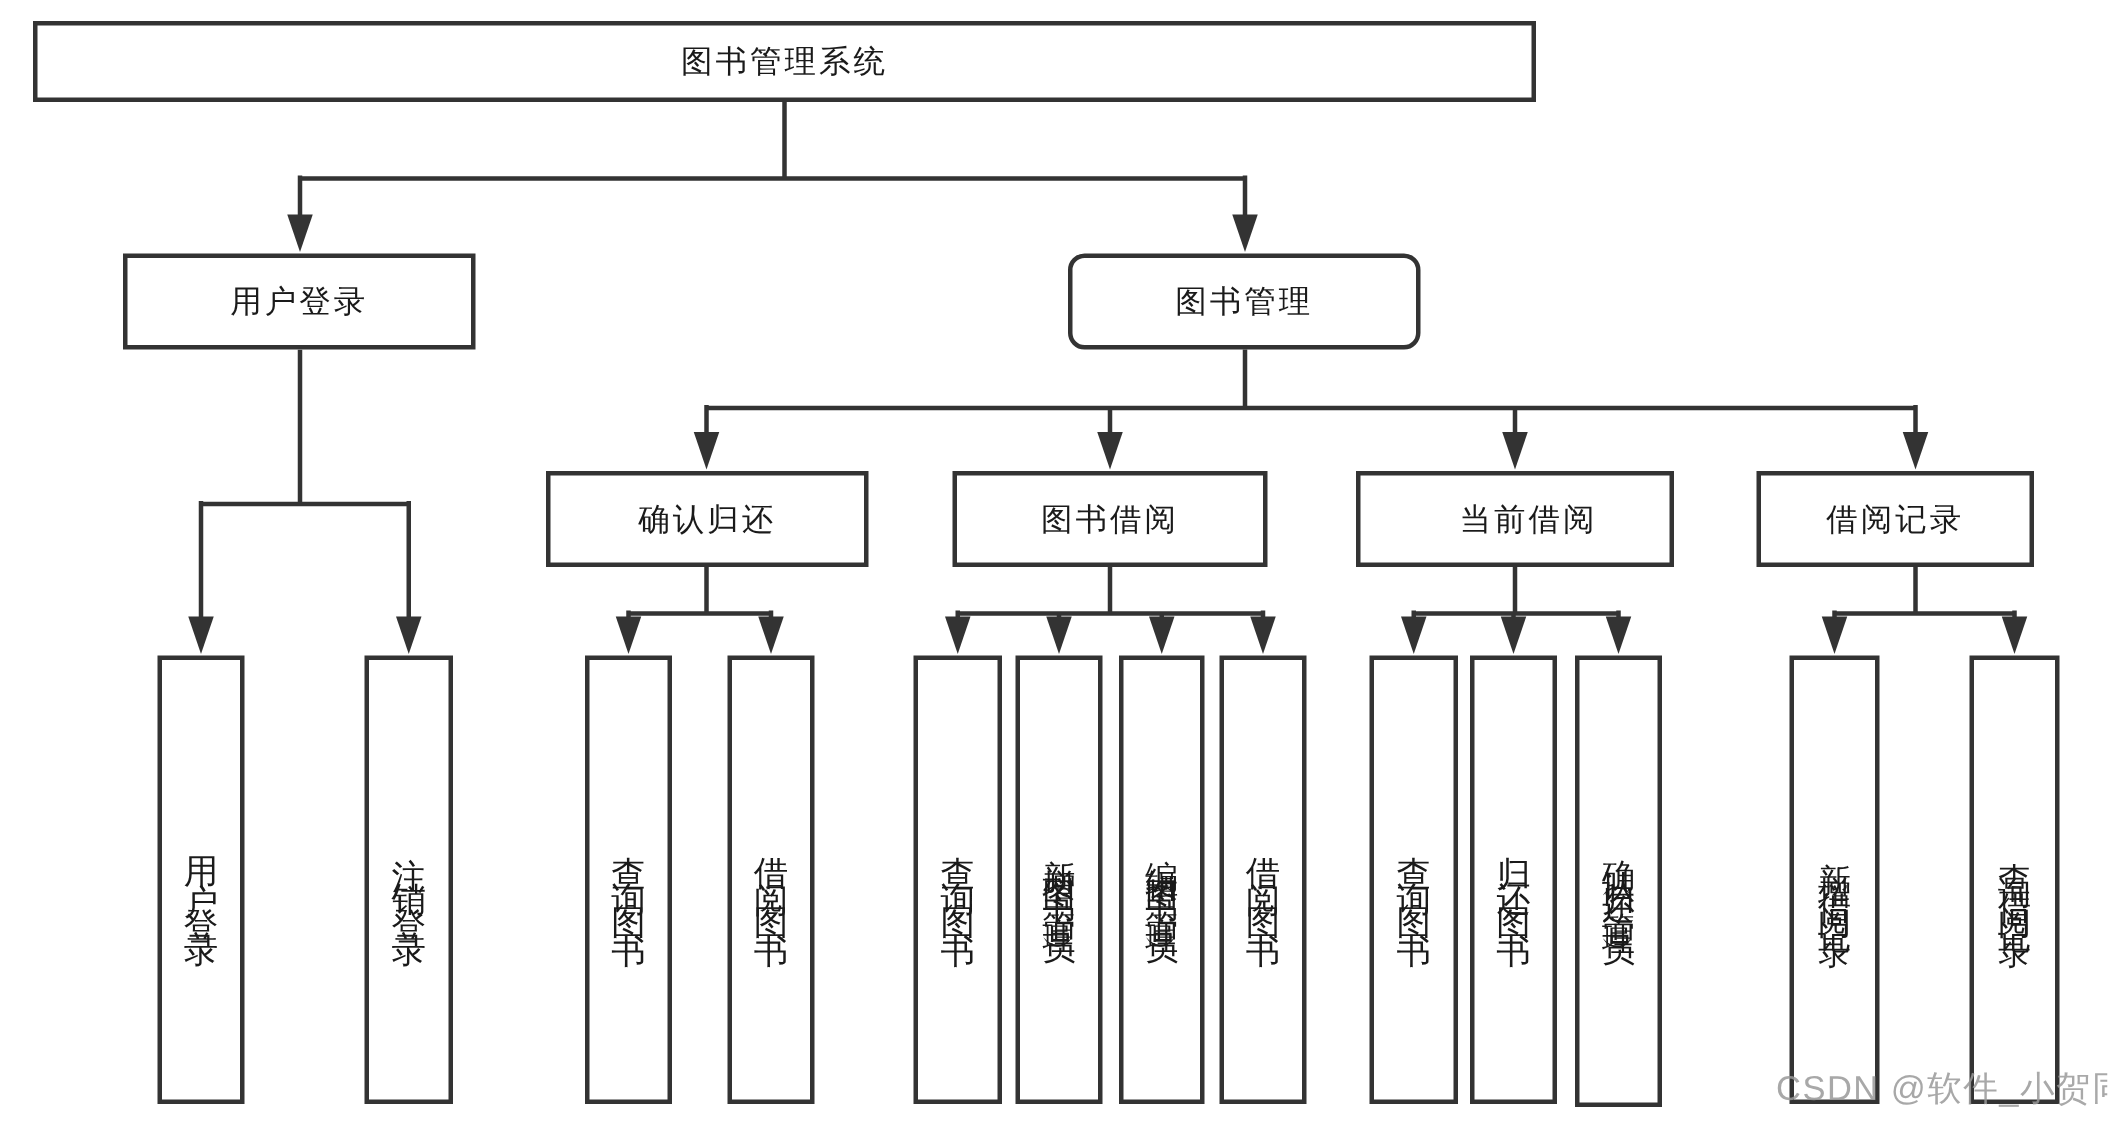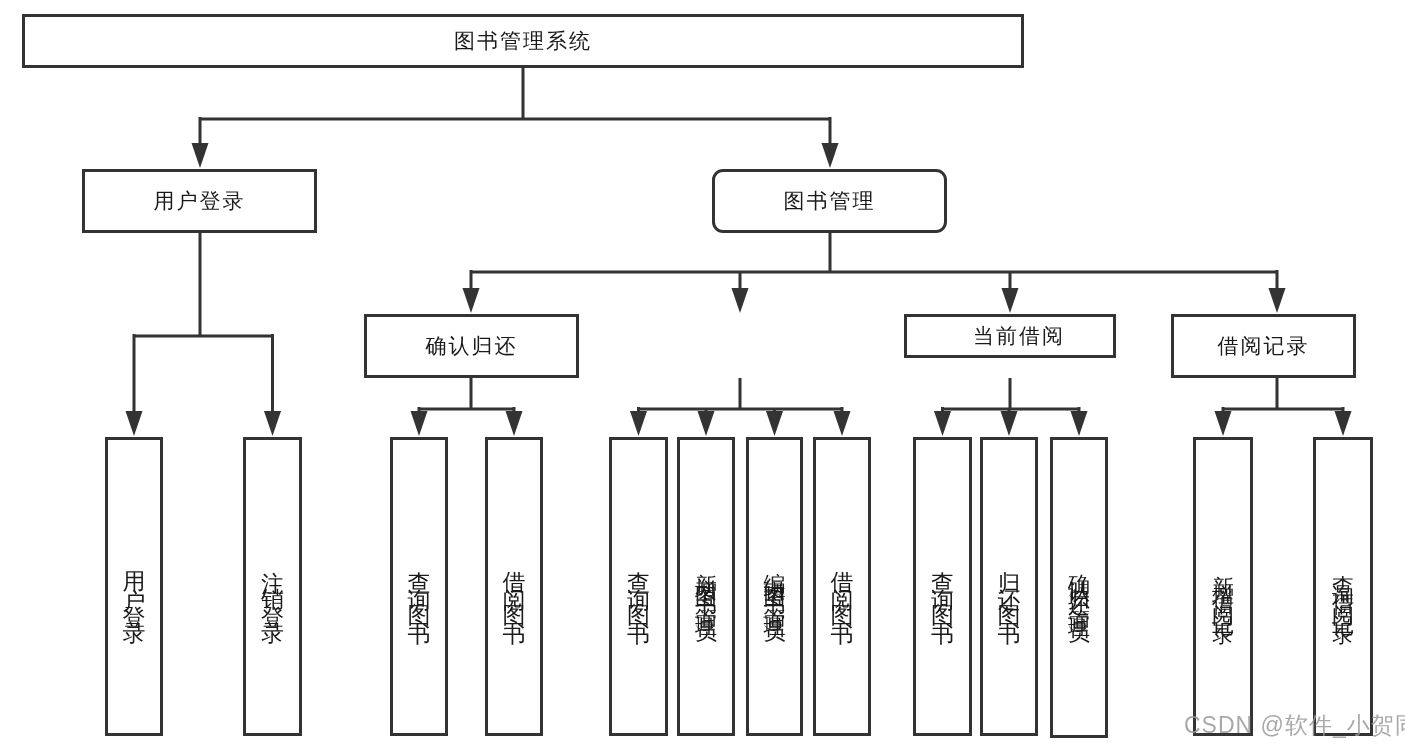--- a/index.html
+++ b/index.html
@@ -94,21 +94,24 @@
   <div class="node horiz" style="left:82px; top:169px; width:235px; height:64px;">
     <span>用户登录</span>
   </div>
   <div class="node horiz" style="left:712px; top:169px; width:235px; height:64px;border-radius:11px;">
     <span>图书管理</span>
   </div>
 
   <div class="node horiz" style="left:364px; top:314px; width:215px; height:64px;">
     <span>确认归还</span>
   </div>
-  <div class="node horiz" style="left:904px; top:314px; width:212px; height:44px;padding-left:18px;">
+  <div class="node horiz" style="left:635px; top:314px; width:210px; height:64px;">
+    <span>图书借阅</span>
+  </div>
+  <div class="node horiz" style="left:904px; top:314px; width:212px; height:64px;padding-left:18px;">
     <span>当前借阅</span>
   </div>
   <div class="node horiz" style="left:1171px; top:314px; width:185px; height:64px;">
     <span>借阅记录</span>
   </div>
 
   <div class="node vert sp-wide" style="left:105px; top:437px; width:58px; height:299px;">
     <span>用户登录</span>
   </div>
   <div class="node vert sp-wide" style="left:243px; top:437px; width:59px; height:299px;">

